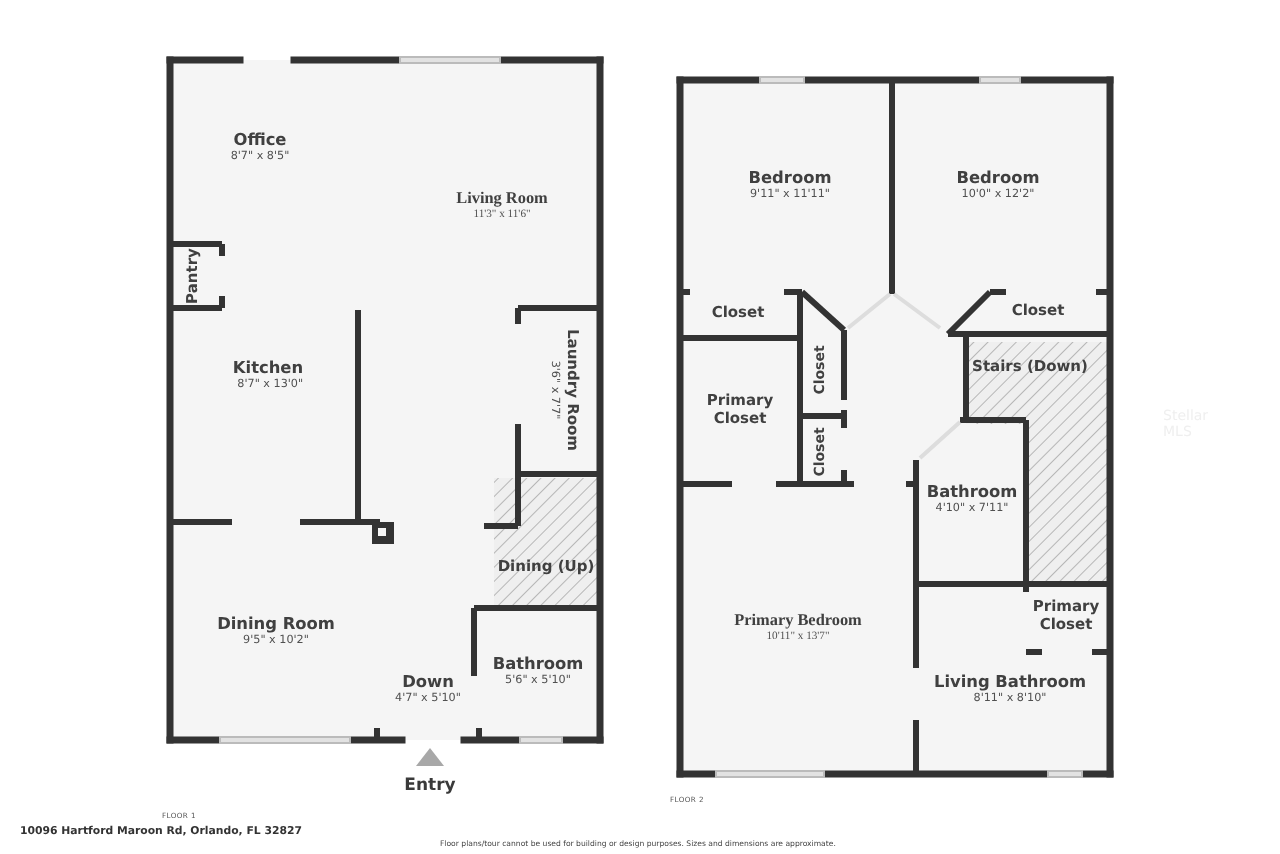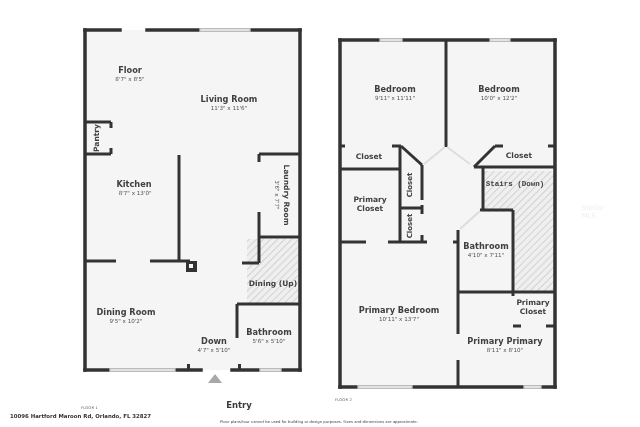--- a/index.html
+++ b/index.html
@@ -6,21 +6,21 @@
   body { width:640px; height:427px; position:relative; overflow:hidden; font-family:"DejaVu Sans", sans-serif; color:#3a3a3a; }
   svg.plan { position:absolute; left:0; top:0; }
   .lbl { position:absolute; text-align:center; white-space:nowrap; transform:translate(-50%,-50%); line-height:1.15; }
   .name { font-size:8.2px; font-weight:600; color:#404040; display:block; }
   .dim { font-size:5.6px; color:#505050; display:block; margin-top:1px; }
   .vert { transform:translate(-50%,-50%) rotate(90deg); }
   .vertl { transform:translate(-50%,-50%) rotate(-90deg); }
   .floorlbl { position:absolute; font-size:3.6px; color:#555; letter-spacing:0.2px; }
   .addr { position:absolute; left:10px; top:413px; font-size:5.4px; font-weight:600; color:#333; }
   .disc { position:absolute; left:220px; top:419px; font-size:3.8px; color:#444; }
-  .entry { position:absolute; left:215px; top:400px; font-size:8.5px; font-weight:600; color:#3a3a3a; transform:translateX(-50%);margin-left:24px; }
+  .entry { position:absolute; left:215px; top:388px; font-size:8.5px; font-weight:600; color:#3a3a3a; transform:translateX(-50%); }
   .wm { position:absolute; left:601px; top:212px; font-size:7px; color:#efefef; transform:translate(-50%,-50%); }
 </style>
 </head>
 <body>
 
 <svg class="plan" width="640" height="427" viewBox="0 0 640 427">
   <defs>
     <pattern id="hatch" patternUnits="userSpaceOnUse" width="5" height="5" patternTransform="rotate(45)">
       <rect width="5" height="5" fill="#efefef"></rect>
       <line x1="0" y1="0" x2="0" y2="5" stroke="#a8a8a8" stroke-width="0.8"></line>
@@ -131,42 +131,42 @@
 
     <g stroke="#ddd" stroke-width="2">
       <line x1="424" y1="164" x2="445" y2="147"></line>
       <line x1="447" y1="147" x2="470" y2="164"></line>
       <line x1="460" y1="229" x2="480" y2="211"></line>
     </g>
   </g>
 </svg>
 
 <div class="lbl" style="left:130px;top:74px;">
-  <span class="name">Floor</span>
+  <span class="name">Office</span>
   <span class="dim">8'7" x 8'5"</span>
 </div>
-<div class="lbl" style="left:229px;top:103px;">
+<div class="lbl" style="left:251px;top:103px;font-family:Liberation Serif, serif;">
   <span class="name">Living Room</span>
   <span class="dim">11'3" x 11'6"</span>
 </div>
 <div class="lbl vertl" style="left:97px;top:138px;">
   <span class="name" style="font-size:7.5px;">Pantry</span>
 </div>
 <div class="lbl" style="left:134px;top:188px;text-align:right;">
   <span class="name">Kitchen</span>
   <span class="dim">8'7" x 13'0"</span>
 </div>
 <div class="lbl vert" style="left:282px;top:195px;">
   <span class="name" style="font-size:7.5px;">Laundry Room</span>
   <span class="dim">3'6" x 7'7"</span>
 </div>
 <div class="lbl" style="left:273px;top:284px;">
   <span class="name" style="font-size:7.5px;">Dining (Up)</span>
 </div>
-<div class="lbl" style="left:126px;top:316px;">
+<div class="lbl" style="left:138px;top:316px;">
   <span class="name">Dining Room</span>
   <span class="dim">9'5" x 10'2"</span>
 </div>
 <div class="lbl" style="left:214px;top:345px;">
   <span class="name">Down</span>
   <span class="dim">4'7" x 5'10"</span>
 </div>
 <div class="lbl" style="left:269px;top:336px;">
   <span class="name">Bathroom</span>
   <span class="dim">5'6" x 5'10"</span>
@@ -189,36 +189,36 @@
 </div>
 <div class="lbl" style="left:370px;top:205px;">
   <span class="name" style="font-size:7.5px;white-space:normal;width:40px;">Primary Closet</span>
 </div>
 <div class="lbl vertl" style="left:410px;top:185px;">
   <span class="name" style="font-size:7px;">Closet</span>
 </div>
 <div class="lbl vertl" style="left:410px;top:226px;">
   <span class="name" style="font-size:7px;">Closet</span>
 </div>
-<div class="lbl" style="left:515px;top:184px;font-family:Liberation Mono, monospace;">
+<div class="lbl" style="left:515px;top:184px;">
   <span class="name" style="font-size:7.5px;">Stairs (Down)</span>
 </div>
 <div class="lbl" style="left:486px;top:250px;">
   <span class="name">Bathroom</span>
   <span class="dim">4'10" x 7'11"</span>
 </div>
-<div class="lbl" style="left:399px;top:314px;">
+<div class="lbl" style="left:399px;top:314px;font-family:Liberation Serif, serif;">
   <span class="name">Primary Bedroom</span>
   <span class="dim">10'11" x 13'7"</span>
 </div>
 <div class="lbl" style="left:533px;top:308px;">
   <span class="name" style="font-size:7.5px;white-space:normal;width:40px;">Primary Closet</span>
 </div>
 <div class="lbl" style="left:505px;top:345px;">
-  <span class="name">Primary Primary</span>
+  <span class="name">Living Bathroom</span>
   <span class="dim">8'11" x 8'10"</span>
 </div>
 
 <div class="floorlbl" style="left:81px;top:406px;">FLOOR 1</div>
 <div class="floorlbl" style="left:335px;top:398px;">FLOOR 2</div>
 <div class="addr">10096 Hartford Maroon Rd, Orlando, FL 32827</div>
 <div class="disc">Floor plans/tour cannot be used for building or design purposes. Sizes and dimensions are approximate.</div>
 <div class="wm">Stellar MLS</div>
 
 </body></html>

